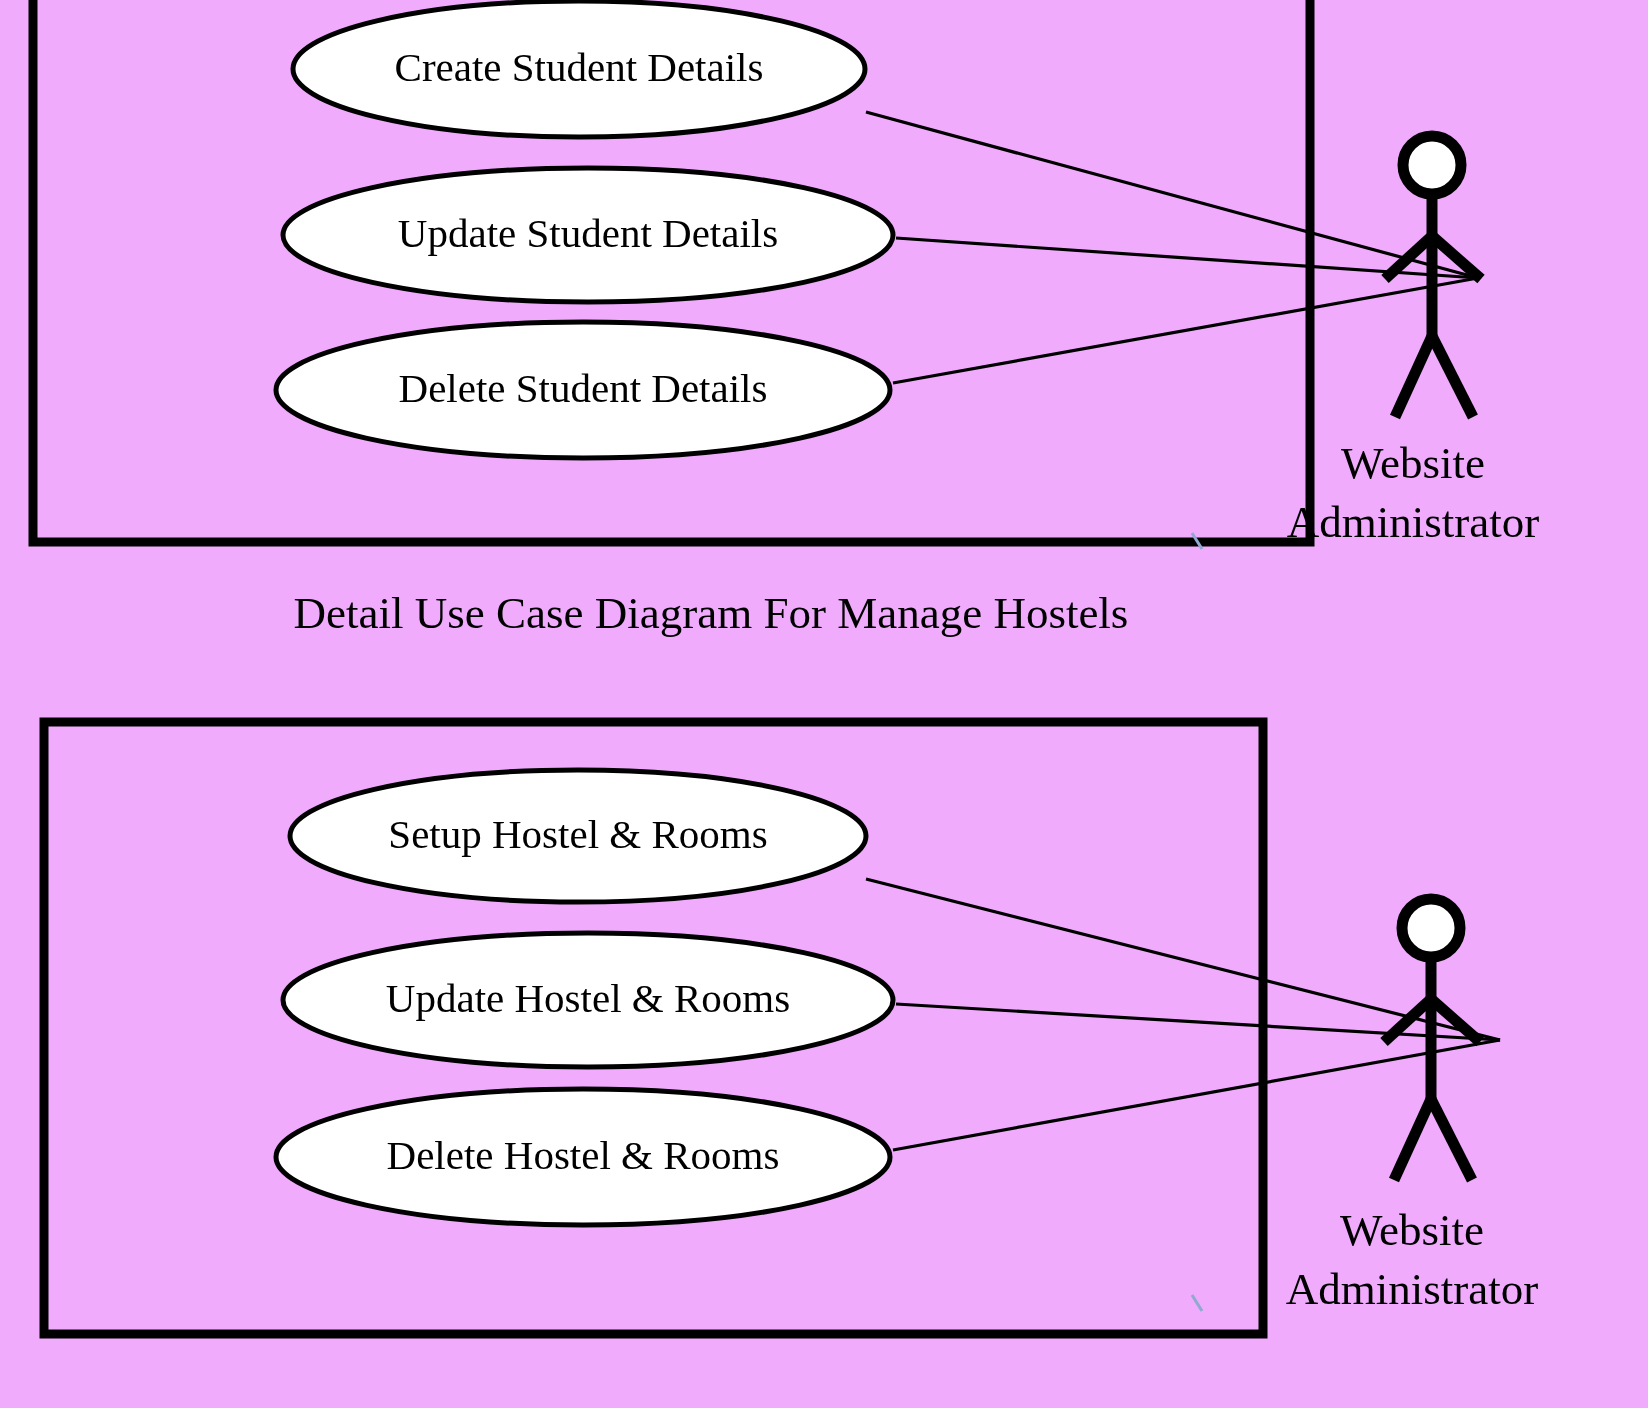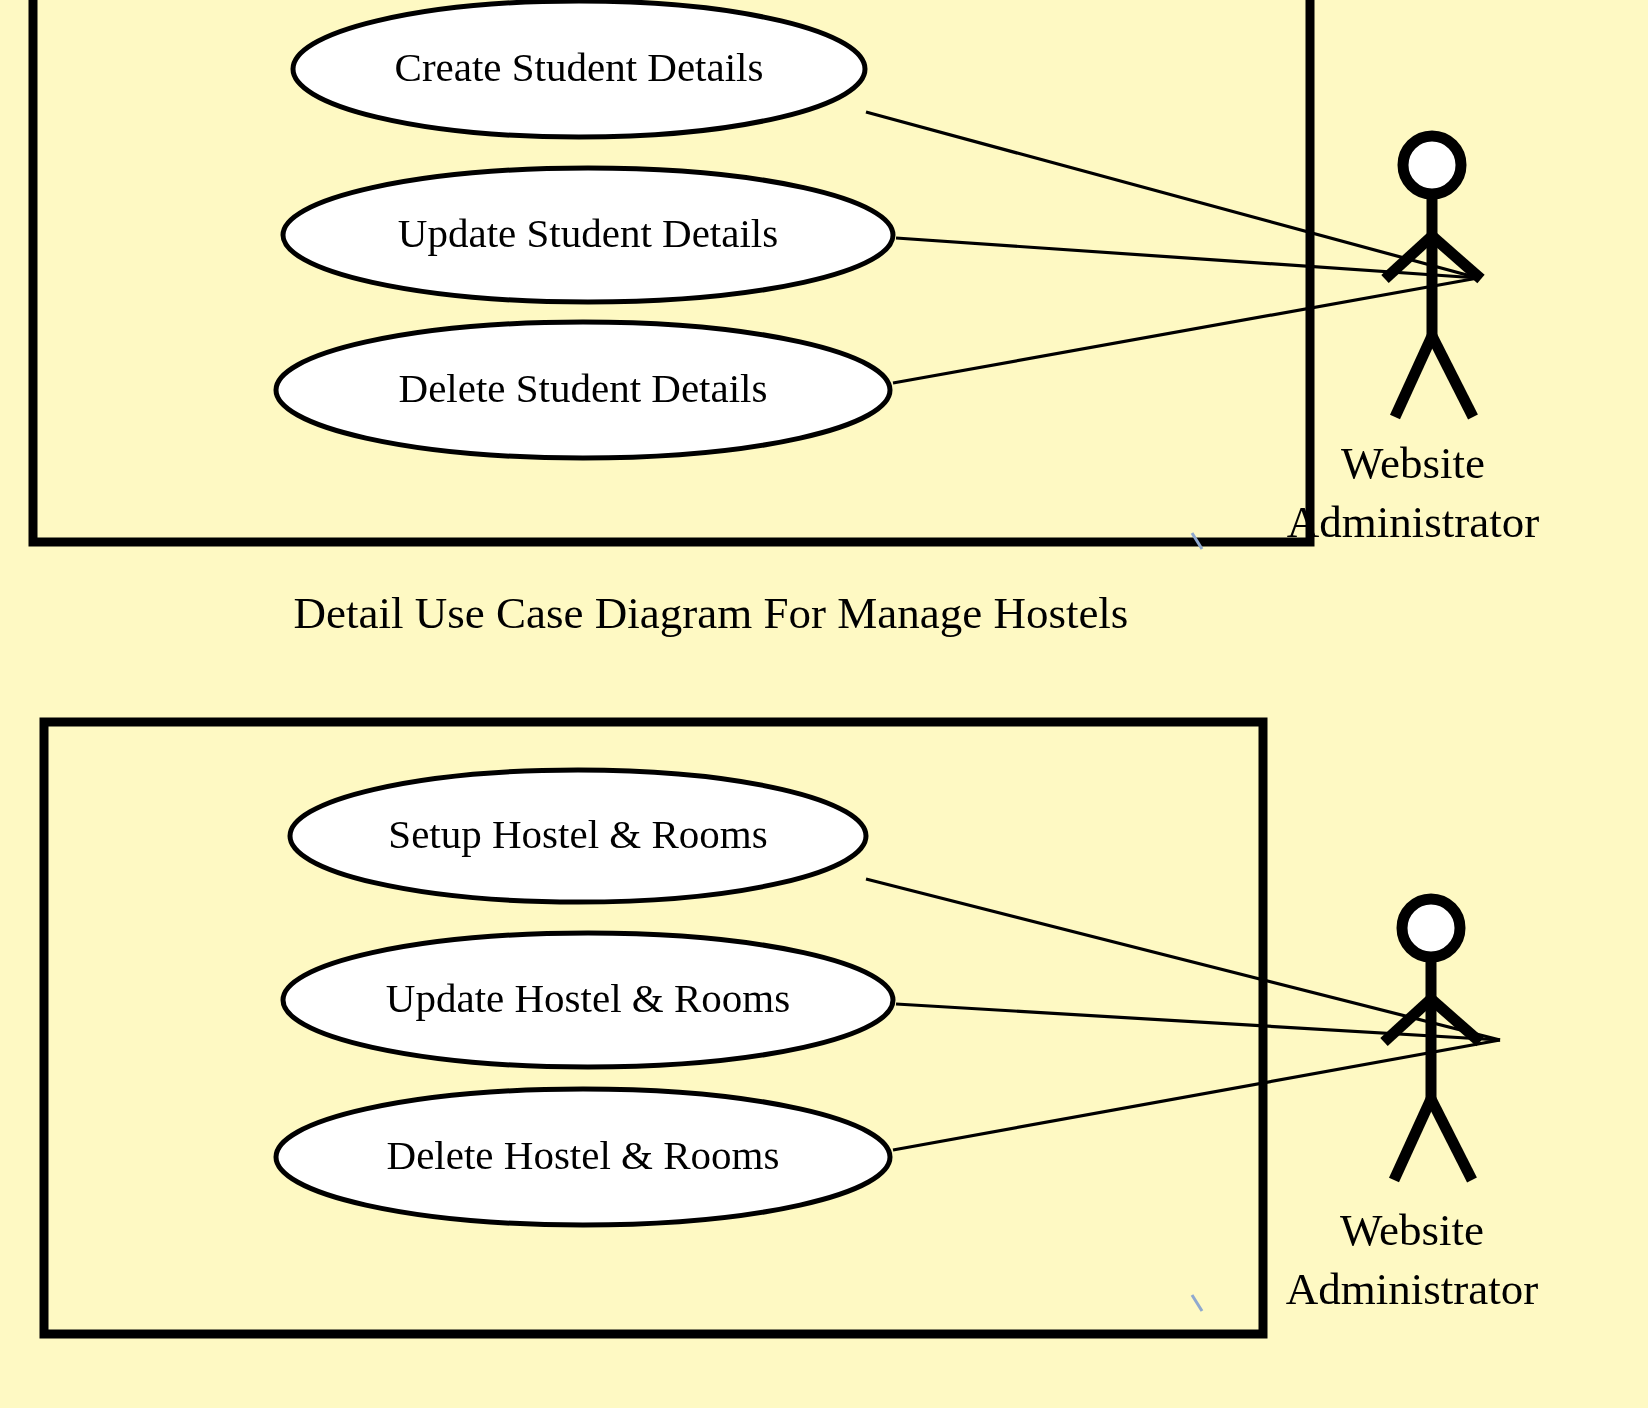--- a/index.html
+++ b/index.html
@@ -11,21 +11,21 @@
     width: 1648px;
     height: 1408px;
     overflow: hidden;
     font-family: "Liberation Serif", serif;
     color: #000000;
   }
   #stage {
     position: relative;
     width: 1648px;
     height: 1408px;
-    background: #fef9c3;
+    background: #f0abfc;
   }
   svg.diagram-layer {
     position: absolute;
     left: 0;
     top: 0;
     width: 1648px;
     height: 1408px;
     overflow: visible;
   }
   .uc-label {

